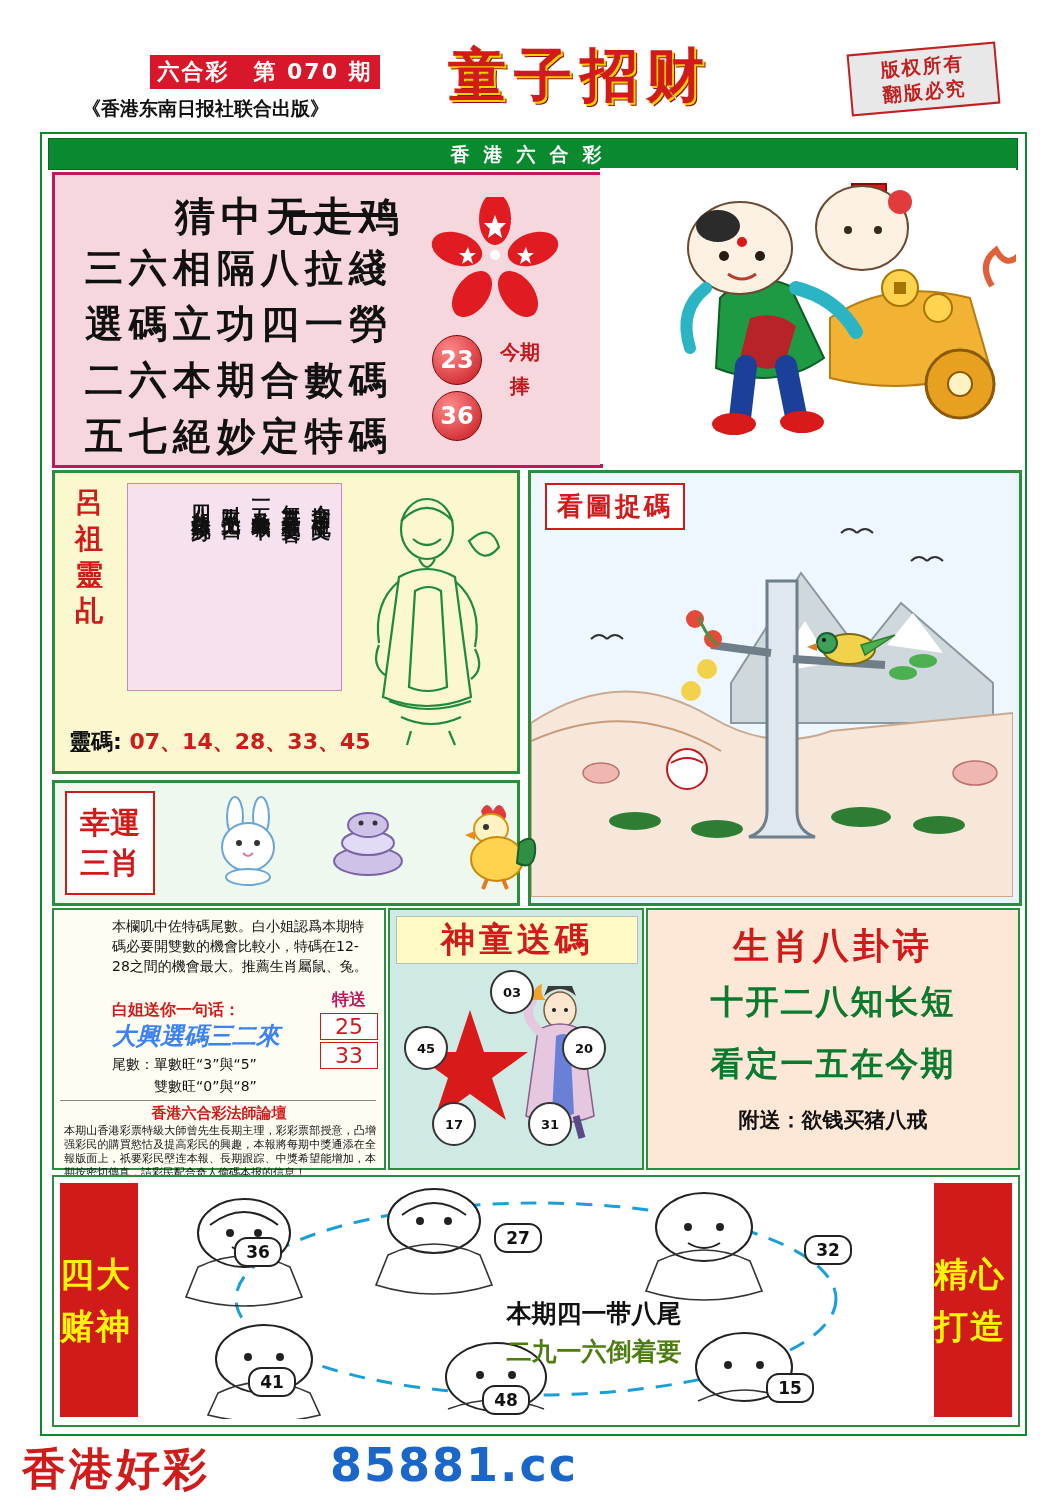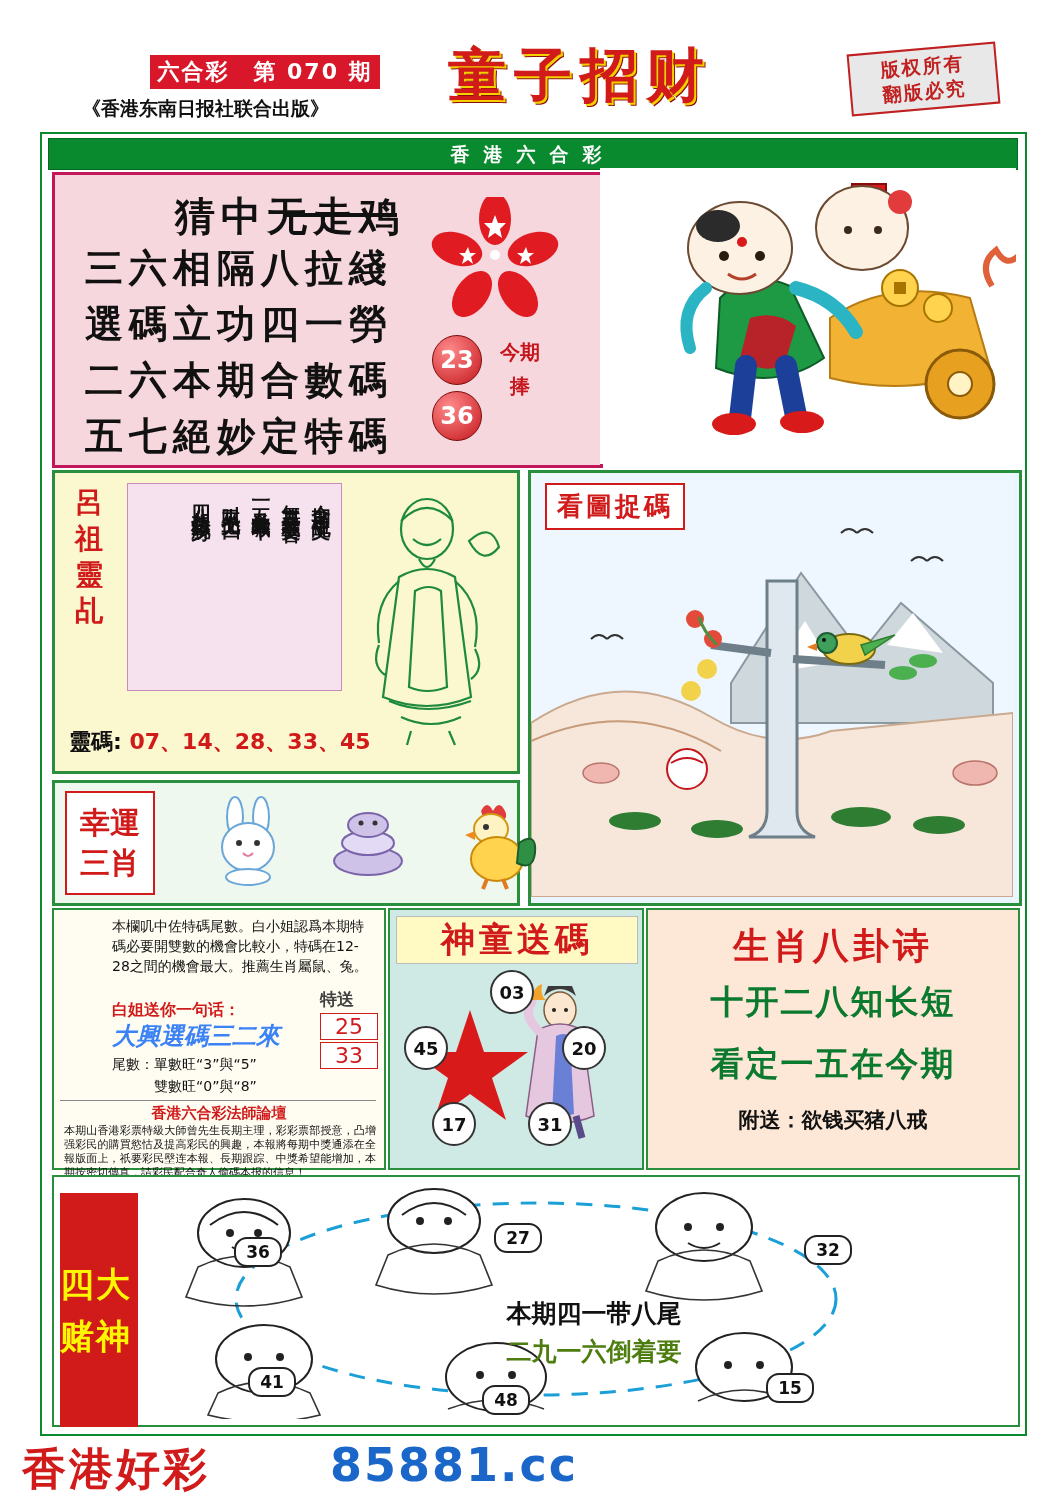--- a/index.html
+++ b/index.html
@@ -86,52 +86,52 @@
   .boxE{position:absolute;left:52px;top:908px;width:330px;height:258px;
     background:#fffdf2;border:2px solid #2a8f3c;}
   .boxE .vtitle{position:absolute;left:6px;top:8px;width:46px;color:#111;font-size:26px;
     font-weight:bold;line-height:44px;text-align:center;}
   .boxE .txt{position:absolute;left:58px;top:6px;width:262px;font-size:14px;line-height:20px;color:#111;}
   .boxE .redline{position:absolute;left:58px;top:90px;width:200px;font-size:16px;color:#d11a1a;font-weight:bold;}
   .boxE .bigred{position:absolute;left:58px;top:110px;width:210px;font-size:24px;color:#3b82f6;font-weight:bold;font-style:italic;}
   .boxE .tail{position:absolute;left:58px;top:146px;width:210px;font-size:14px;color:#111;}
   .boxE .tail2{position:absolute;left:58px;top:168px;width:210px;font-size:14px;color:#111;}
   .boxE .tsBox{position:absolute;right:6px;top:78px;width:58px;}
-  .boxE .tsTitle{font-size:17px;font-weight:bold;color:#404040;text-align:left;}
+  .boxE .tsTitle{font-size:17px;font-weight:bold;color:#be185d;text-align:center;}
   .boxE .tsNum{border:1px solid #d11a1a;color:#d11a1a;font-size:22px;font-weight:normal;
     text-align:center;background:#fff;margin-top:2px;}
   .boxE .footline{position:absolute;left:6px;top:190px;width:316px;border-top:1px solid #888;}
   .boxE .foot-t{position:absolute;left:0;top:194px;width:330px;text-align:center;
     color:#d11a1a;font-size:15px;font-weight:bold;}
   .boxE .foot-b{position:absolute;left:10px;top:214px;width:312px;font-size:11px;line-height:14px;color:#111;text-align:justify;}
 
   .boxF{position:absolute;left:388px;top:908px;width:252px;height:258px;
     background:#cfe9e4;border:2px solid #2a8f3c;}
   .boxF .ttl{position:absolute;left:6px;top:6px;width:240px;height:46px;background:#fff9c4;
     border:1px solid #bbb;color:#d11a1a;font-size:34px;font-weight:bold;letter-spacing:4px;
     display:flex;align-items:center;justify-content:center;}
   .ballF{position:absolute;width:40px;height:40px;border-radius:50%;background:#fff;
-    border:2px solid #333;color:#111;font-size:18px;font-weight:bold;
+    border:2px solid #333;color:#111;font-size:13px;font-weight:bold;
     display:flex;align-items:center;justify-content:center;}
 
   .boxG{position:absolute;left:646px;top:908px;width:370px;height:258px;
     background:#fde8d8;border:2px solid #2a8f3c;}
   .boxG .l1{position:absolute;left:0;top:12px;width:370px;text-align:center;color:#d11a1a;
     font-size:36px;font-weight:bold;letter-spacing:4px;}
   .boxG .l2{position:absolute;left:0;top:70px;width:370px;text-align:center;color:#0b7a2e;
     font-size:33px;font-weight:bold;letter-spacing:2px;}
   .boxG .l3{position:absolute;left:0;top:132px;width:370px;text-align:center;color:#0b7a2e;
     font-size:33px;font-weight:bold;letter-spacing:2px;}
   .boxG .l4{position:absolute;left:0;top:196px;width:370px;text-align:center;color:#111;
     font-size:21px;font-weight:bold;}
 
   
   .boxH{position:absolute;left:52px;top:1175px;width:964px;height:248px;
     background:#fff;border:2px solid #2a8f3c;}
-  .sideL{position:absolute;left:6px;top:16px;width:78px;height:234px;background:#d11a1a;
+  .sideL{position:absolute;left:6px;top:6px;width:78px;height:234px;background:#d11a1a;
     color:#fff700;font-size:34px;font-weight:bold;display:flex;flex-direction:column;
     align-items:center;justify-content:center;line-height:52px;letter-spacing:2px;}
   .sideR{position:absolute;right:6px;top:6px;width:78px;height:234px;background:#d11a1a;
     color:#fff700;font-size:34px;font-weight:bold;display:flex;flex-direction:column;
     align-items:center;justify-content:center;line-height:52px;letter-spacing:2px;}
   .bannerTitle{position:absolute;left:330px;top:52px;width:420px;text-align:center;
     font-size:46px;font-weight:bold;color:#d11a1a;letter-spacing:8px;
     text-shadow:2px 2px 0 #f5d000;}
   .bannerL1{position:absolute;left:330px;top:120px;width:420px;text-align:center;font-size:25px;font-weight:bold;color:#111;}
   .bannerL2{position:absolute;left:330px;top:158px;width:420px;text-align:center;font-size:25px;font-weight:bold;color:#4d7c0f;}
@@ -401,20 +401,21 @@
 
   <div class="boxG">
     <div class="l1">生肖八卦诗</div>
     <div class="l2">十开二八知长短</div>
     <div class="l3">看定一五在今期</div>
     <div class="l4">附送：欲钱买猪八戒</div>
   </div>
 
   <div class="boxH">
     <div class="sideL">四大赌神</div>
+    <div class="sideR">精心打造</div>
 
     <svg style="position:absolute;left:90px;top:4px;width:784px;height:238px;" viewBox="0 0 784 238">
       <ellipse cx="392" cy="118" rx="300" ry="96" fill="none" stroke="#1a9fd6" stroke-width="3" stroke-dasharray="16 12"></ellipse>
       <g stroke="#222" stroke-width="2" fill="#fff">
         <ellipse cx="100" cy="52" rx="46" ry="34"></ellipse>
         <path d="M66 44 q34 -26 68 0"></path>
         <circle cx="86" cy="52" r="3" fill="#222"></circle>
           <circle cx="114" cy="52" r="3" fill="#222"></circle>
         <path d="M88 66 q12 8 24 0"></path>
         <ellipse cx="290" cy="40" rx="46" ry="32"></ellipse>

